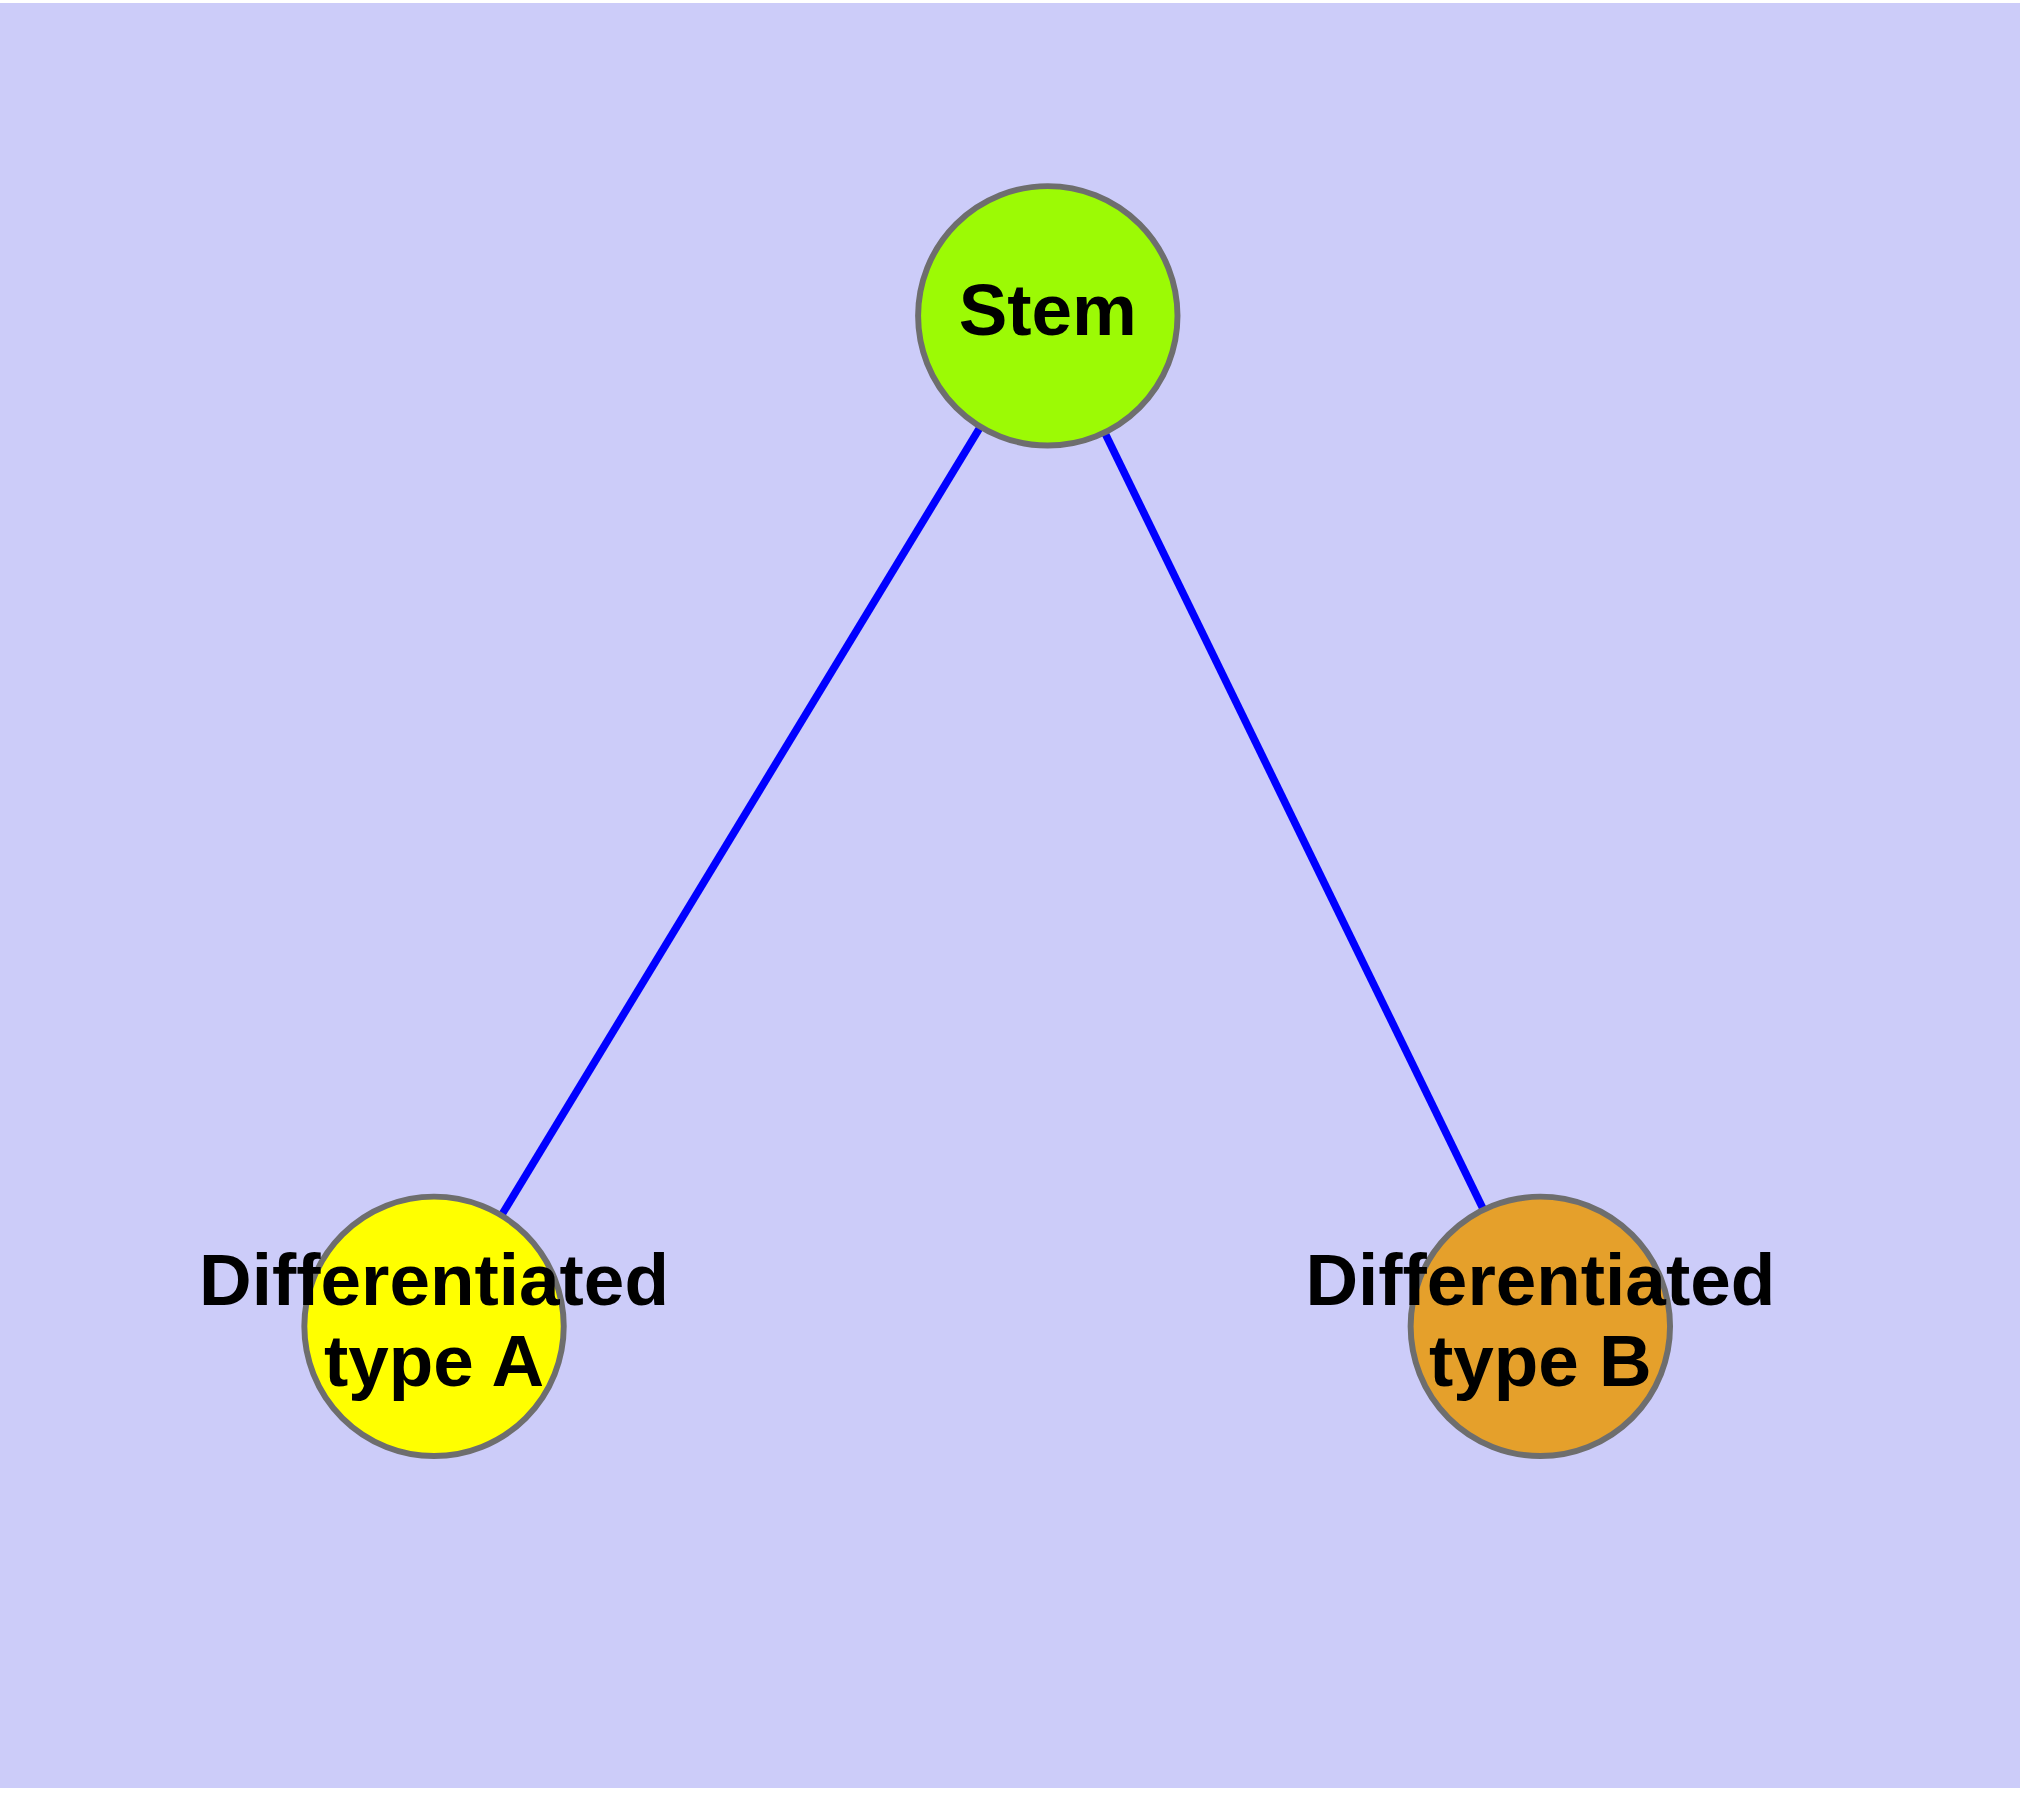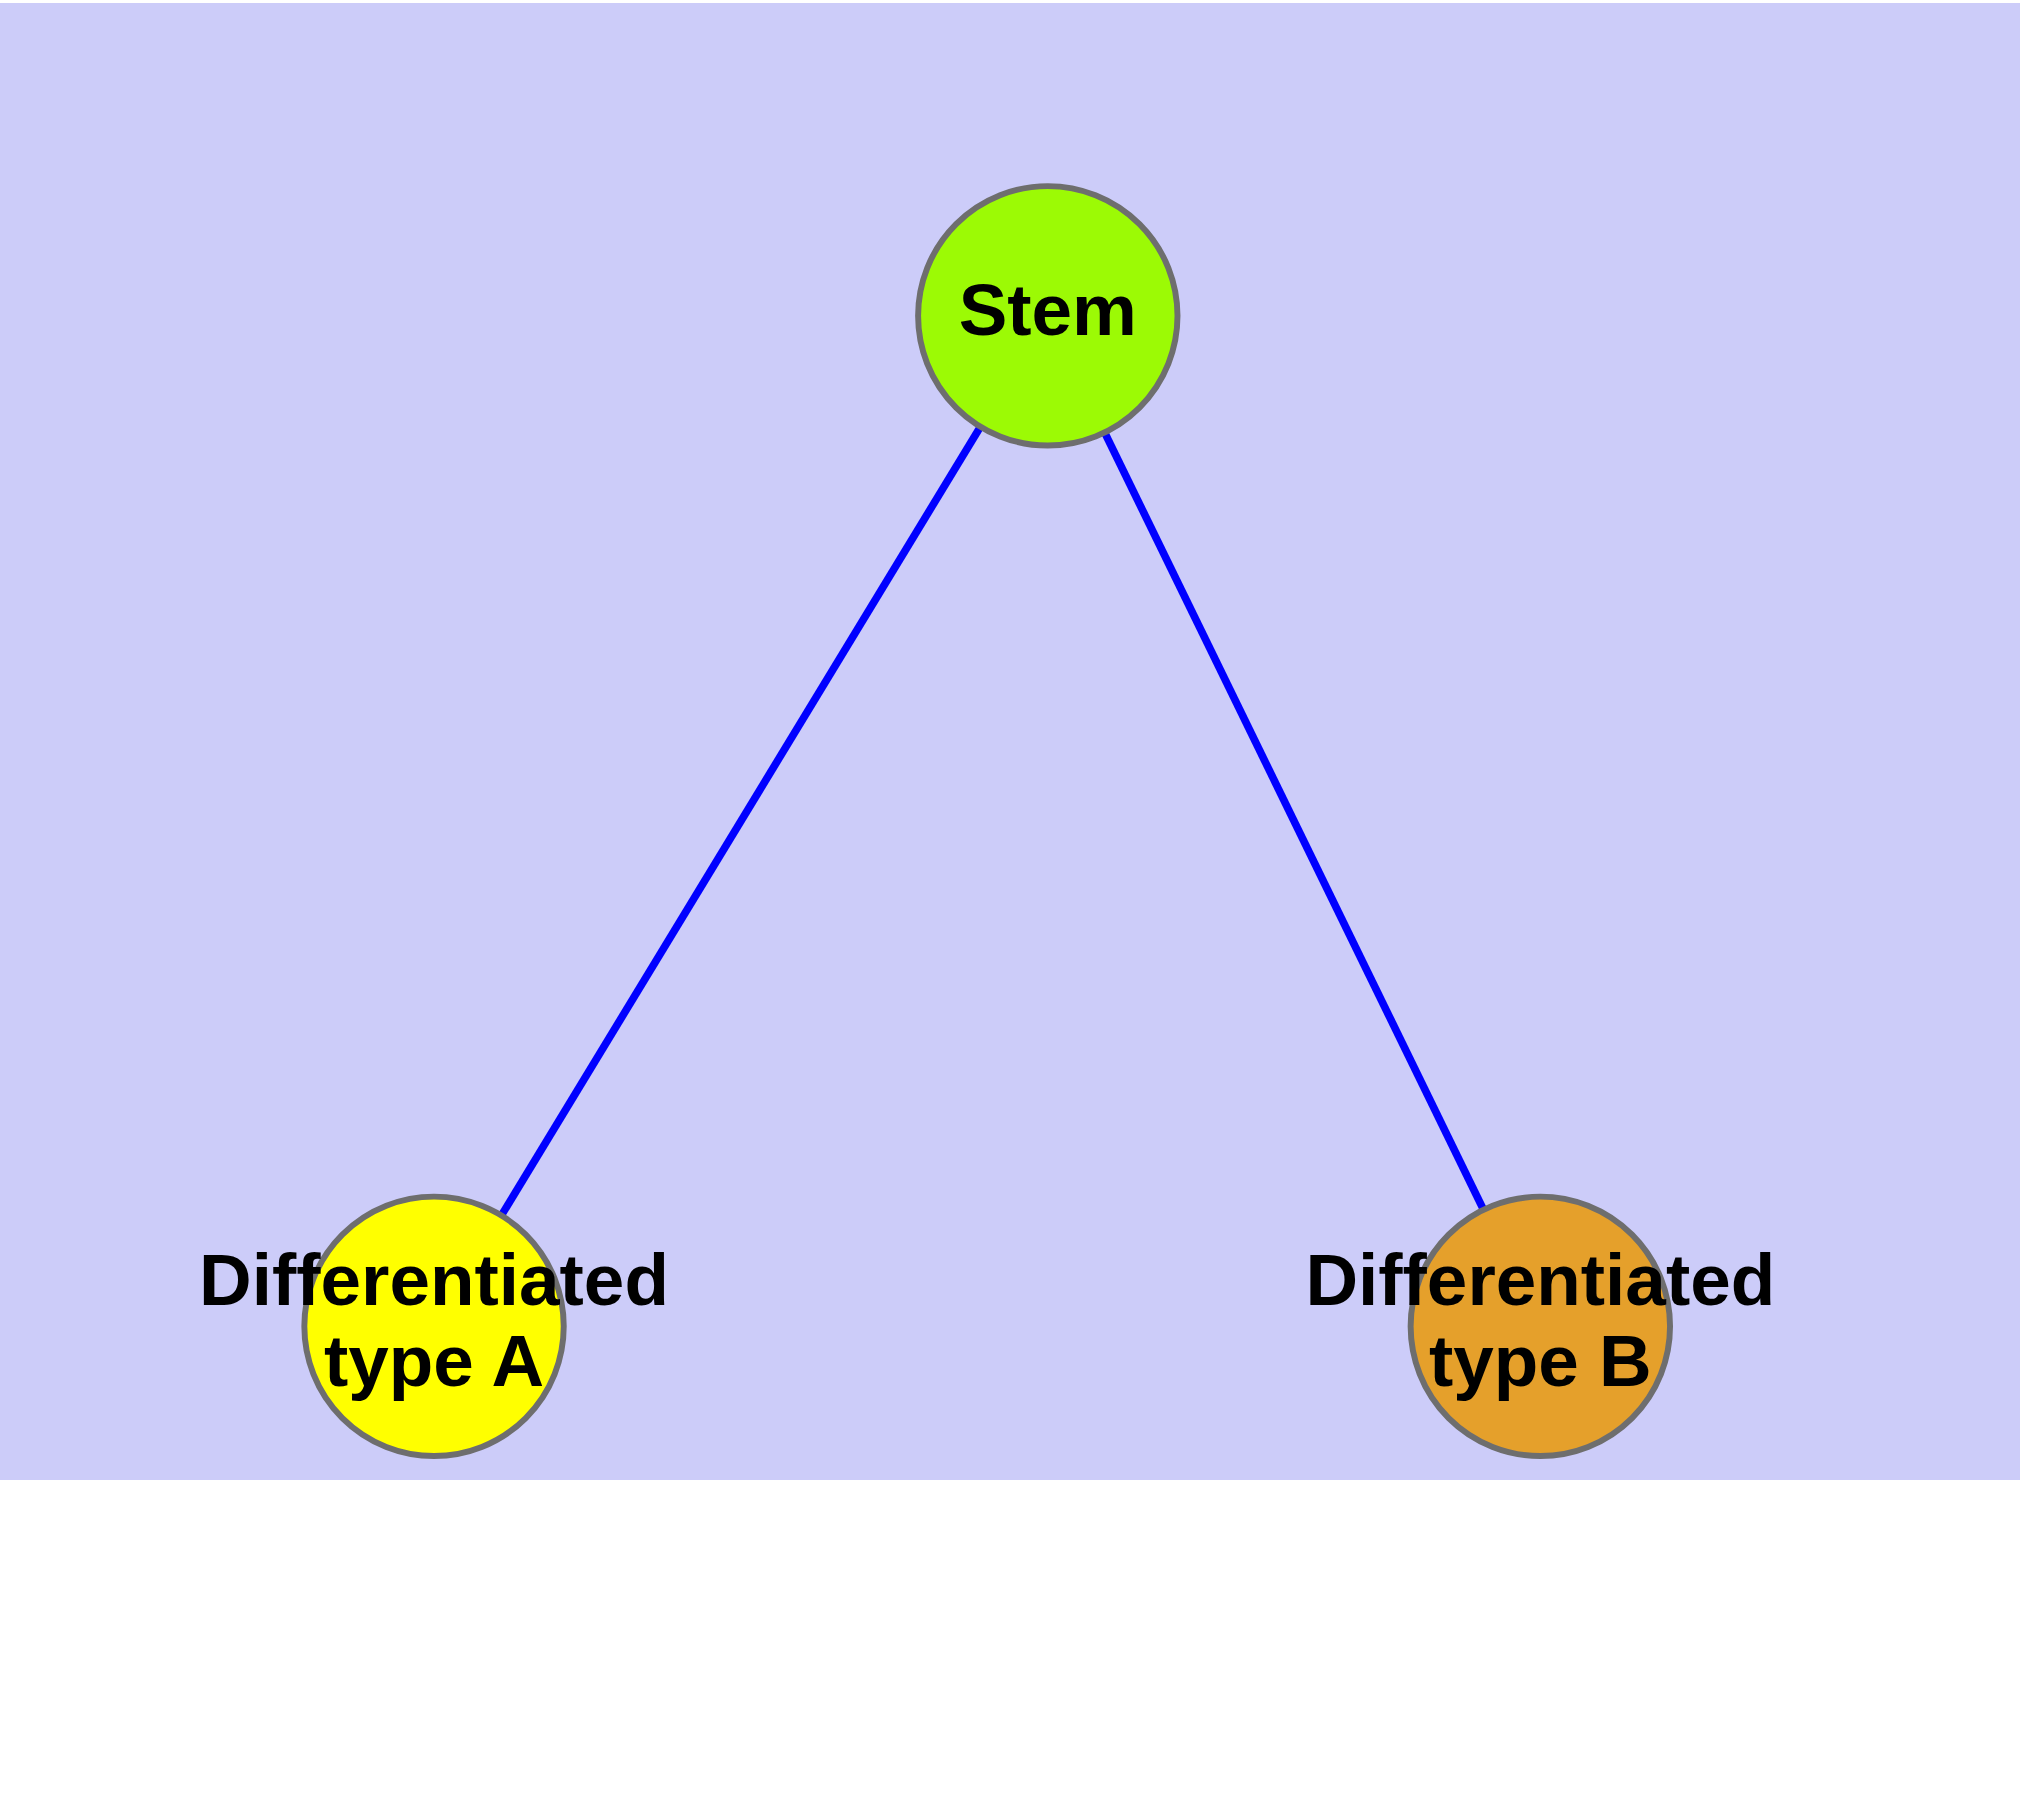--- a/index.html
+++ b/index.html
@@ -3,21 +3,21 @@
 <meta charset="utf-8">
 <style>
   html, body {
     margin: 0;
     padding: 0;
     background: #ffffff;
   }
   #canvas-root {
     position: relative;
     width: 2021px;
-    height: 1480px;
+    height: 1788px;
     background: #ffffff;
     overflow: hidden;
     font-family: "Liberation Sans", sans-serif;
   }
   #graph-plot {
     position: absolute;
     left: 0px;
     top: 3.4px;
     width: 2021px;
     height: 1804px;

